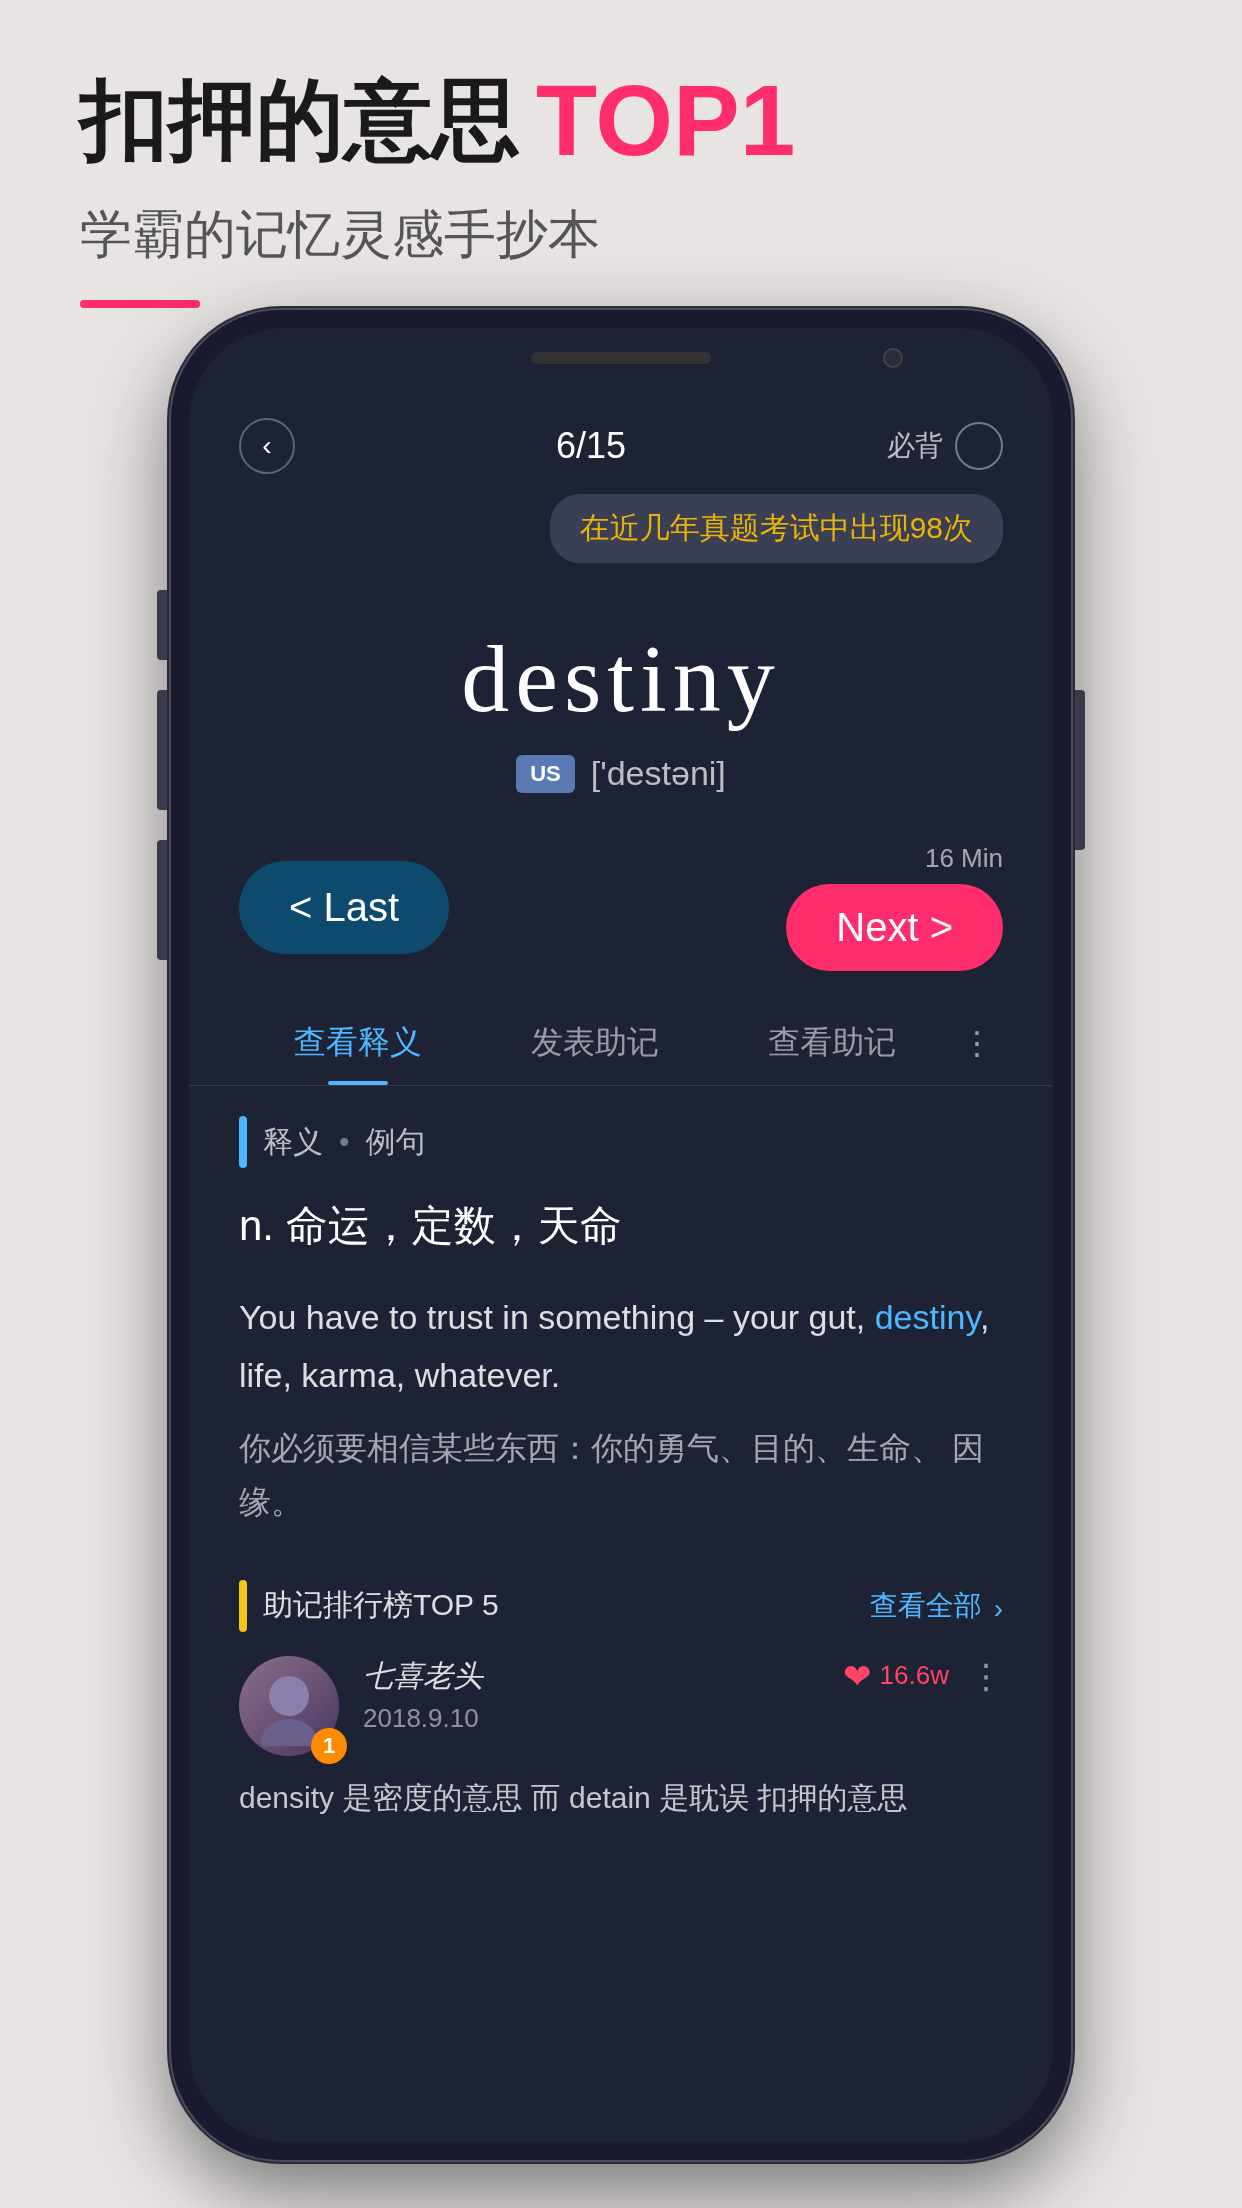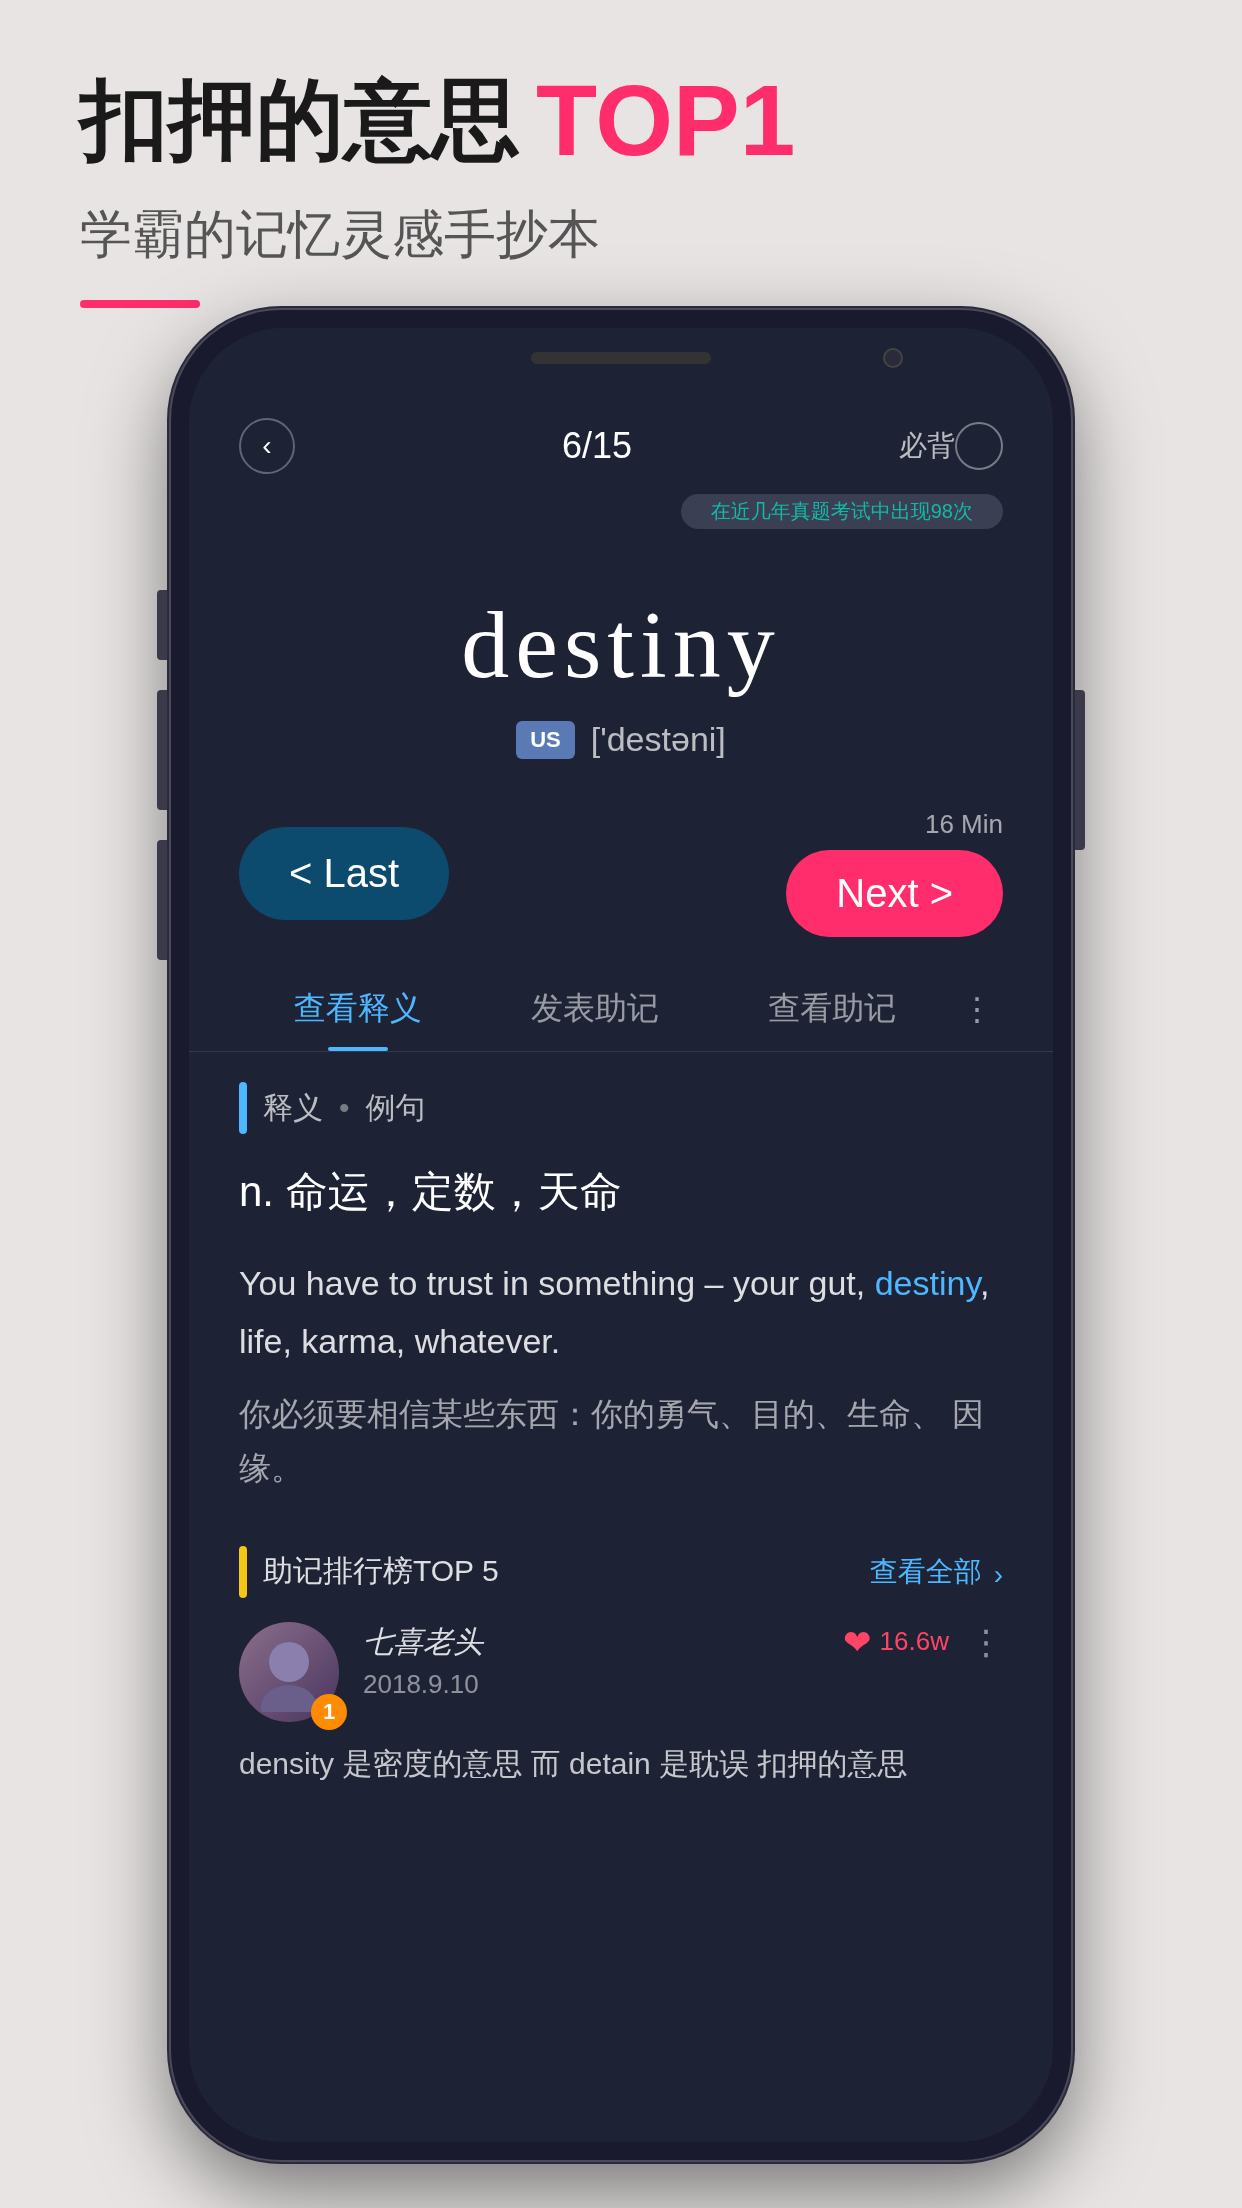--- a/index.html
+++ b/index.html
@@ -186,42 +186,43 @@
       font-size: 28px;
     }
     .progress-text {
       color: white;
       font-size: 36px;
       font-weight: 500;
     }
     .must-memorize {
       display: flex;
       align-items: center;
+      gap: 12px;
       color: rgba(255,255,255,0.7);
       font-size: 28px;
     }
     .circle-btn {
       width: 48px;
       height: 48px;
       border-radius: 50%;
       border: 2px solid rgba(255,255,255,0.4);
       background: transparent;
     }
 
     
     .tooltip-bar {
       display: flex;
       justify-content: flex-end;
       padding: 0 50px 20px;
     }
     .tooltip {
       background: rgba(60,65,85,0.95);
-      color: #14b8a6;
-      font-size: 20px;
-      padding: 4px 30px;
+      color: #eab308;
+      font-size: 30px;
+      padding: 14px 30px;
       border-radius: 30px;
     }
 
     
     .word-area {
       text-align: center;
       padding: 40px 50px 20px;
     }
     .word-main {
       font-size: 96px;

